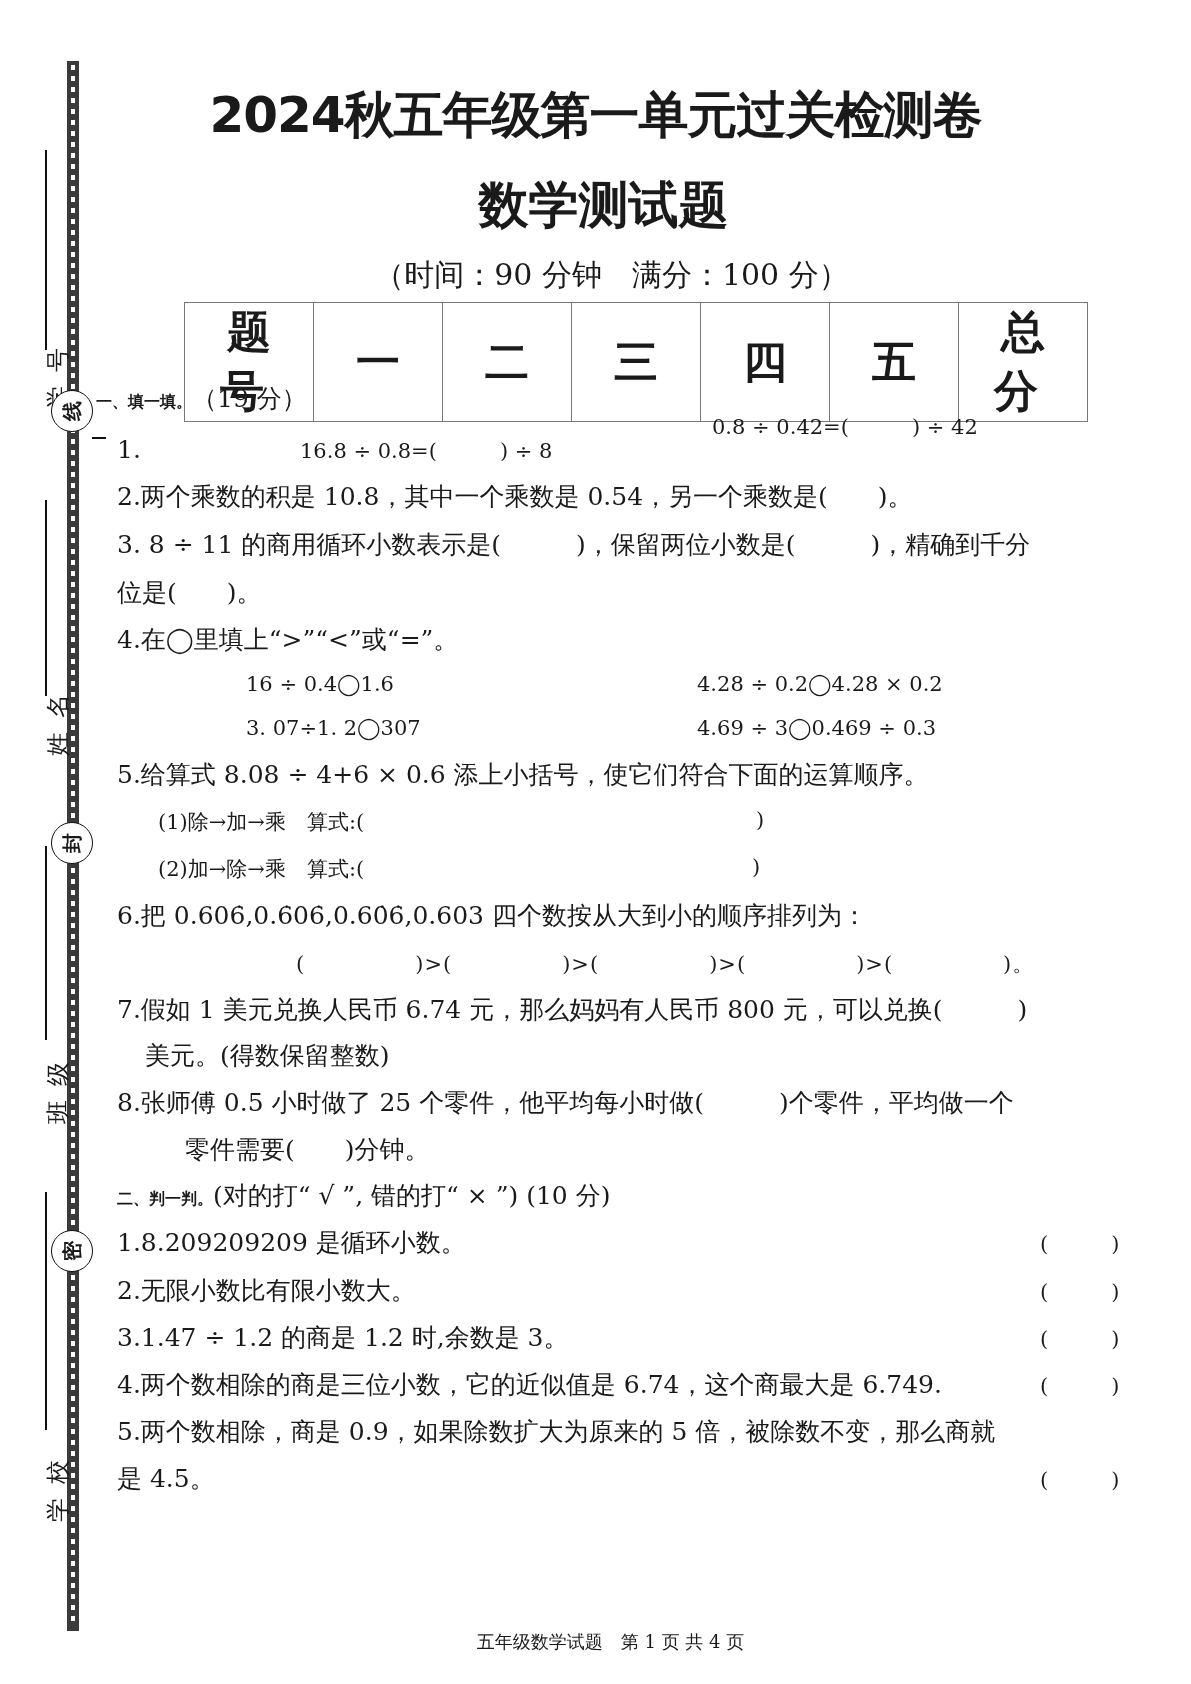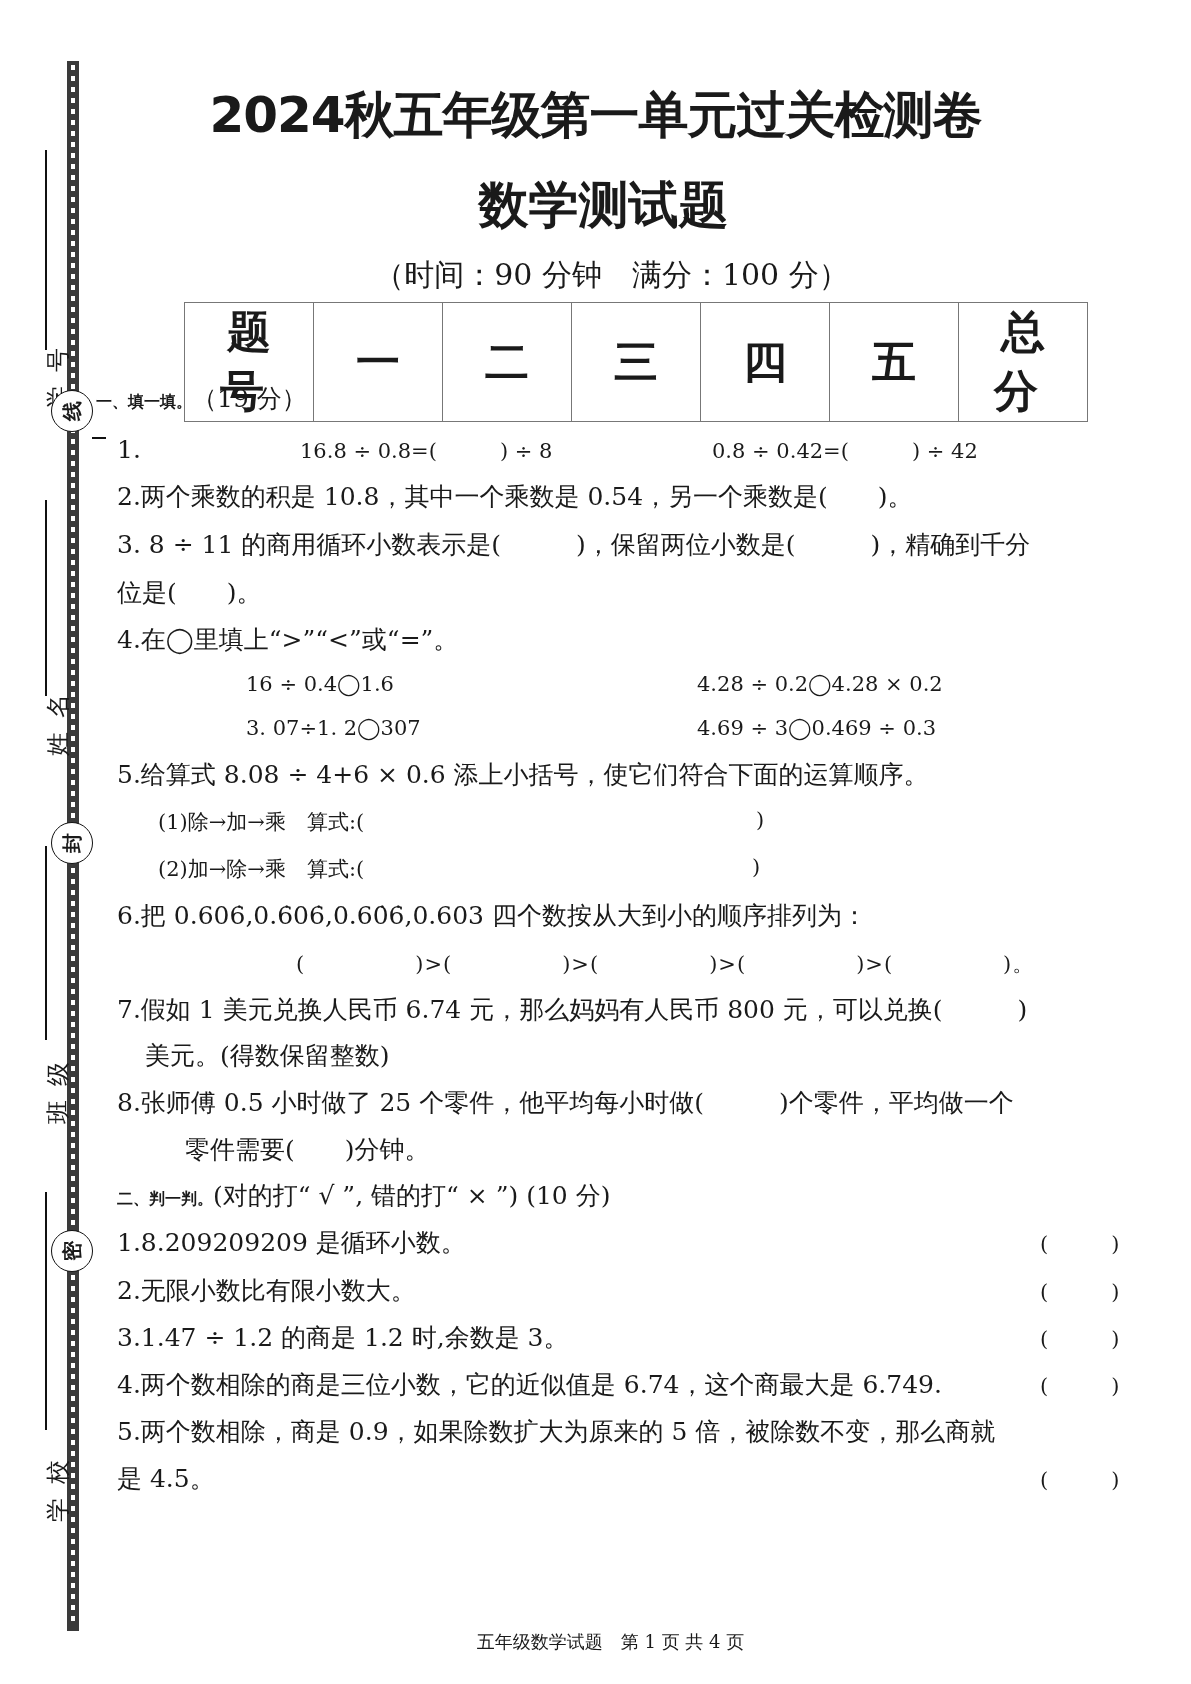--- a/index.html
+++ b/index.html
@@ -75,21 +75,21 @@
   </tr>
 </tbody>
   </table>
 
 <div class="line" style="left:96px;top:386px;">
   <span class="sec">一、填一填。</span><span>（19 分）</span>
 </div>
 
 <div class="line" style="top:437px;">1.</div>
 <div class="par" style="left:300px;top:437px;">16.8 ÷ 0.8=(　　　) ÷ 8</div>
-<div class="par" style="left:712px;top:437px;">0.8 ÷ 0.42=(　　　) ÷ 42</div>
+<div class="par" style="left:712px;top:413px;">0.8 ÷ 0.42=(　　　) ÷ 42</div>
 
 <div class="line" style="top:484px;">2.两个乘数的积是 10.8，其中一个乘数是 0.54，另一个乘数是(　　)。</div>
 <div class="line" style="top:532px;">3. 8 ÷ 11 的商用循环小数表示是(　　　)，保留两位小数是(　　　)，精确到千分</div>
 <div class="line" style="top:580px;">位是(　　)。</div>
 <div class="line" style="top:627px;">4.在◯里填上“&gt;”“&lt;”或“=”。</div>
 
 <div class="par" style="left:246px;top:672px;">16 ÷ 0.4◯1.6</div>
 <div class="par" style="left:697px;top:672px;">4.28 ÷ 0.2◯4.28 × 0.2</div>
 <div class="par" style="left:246px;top:716px;">3. 07÷1. 2◯307</div>
 <div class="par" style="left:697px;top:716px;">4.69 ÷ 3◯0.469 ÷ 0.3</div>

